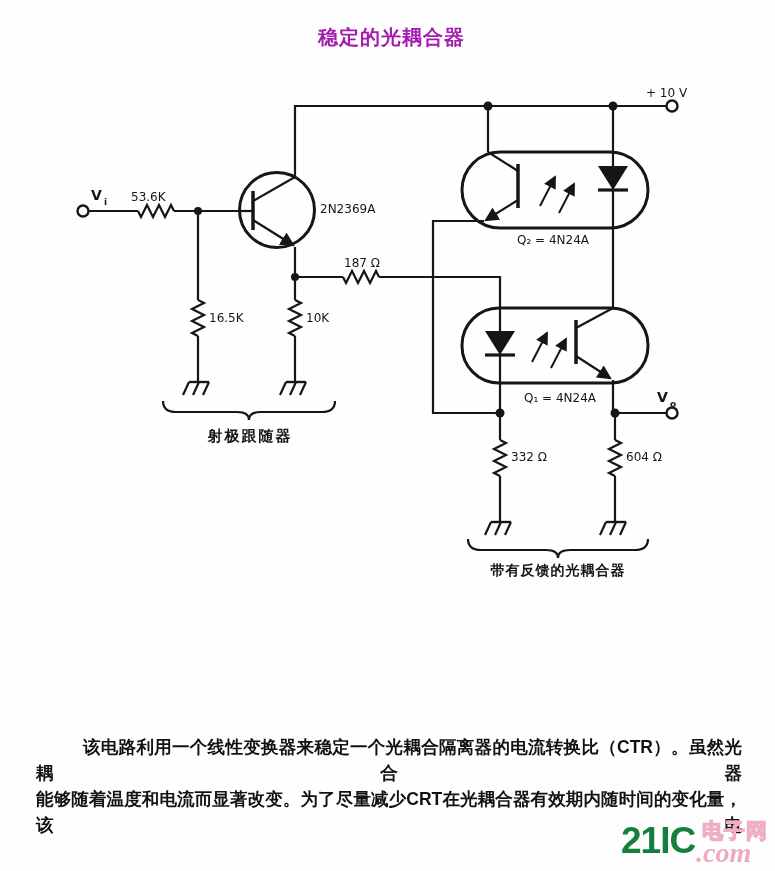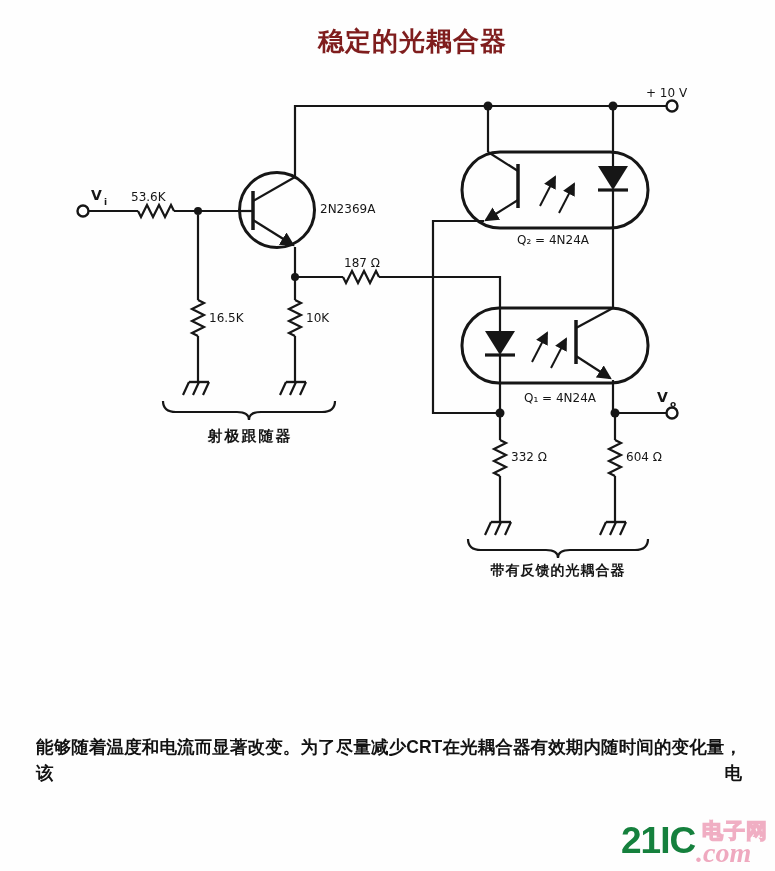--- a/index.html
+++ b/index.html
@@ -1,20 +1,20 @@
 <!DOCTYPE html>
 <html><head>
 <meta charset="utf-8">
 <style>
   html,body{margin:0;padding:0;background:#ffffff;}
   body{width:775px;height:871px;overflow:hidden;position:relative;
        font-family:"Liberation Sans","DejaVu Sans",sans-serif;color:#141414;}
   .page{position:absolute;inset:0;background:#fefefe;}
-  .title{position:absolute;left:318px;top:24px;font-size:26px;font-weight:bold;
-         letter-spacing:1px;color:#7f1d1d;}
+  .title{position:absolute;left:318px;top:24px;font-size:20px;font-weight:bold;
+         letter-spacing:1px;color:#a21caf;}
   svg.schematic{position:absolute;left:0;top:0;}
   svg.schematic text{fill:#161616;font-family:"DejaVu Sans","Liberation Sans",sans-serif;}
   .lbl{font-size:12px;}
   .lbl-b{font-size:14px;font-weight:bold;}
   .lbl-sub{font-size:9px;font-weight:bold;}
   .lbl-cn{font-size:15px;letter-spacing:2px;font-weight:600;}
   .lbl-cn2{font-size:14px;letter-spacing:1px;font-weight:600;}
   .desc{position:absolute;left:36px;top:734px;width:706px;font-size:17.5px;
         line-height:26px;font-weight:600;color:#121212;}
   .desc .just{text-align:justify;text-align-last:justify;}
@@ -152,20 +152,21 @@
     <text class="lbl" x="524" y="402">Q₁ = 4N24A</text>
     <text class="lbl-b" x="657" y="402">V</text>
     <text class="lbl-sub" x="670" y="407">o</text>
     <text class="lbl" x="511" y="461">332 Ω</text>
     <text class="lbl" x="626" y="461">604 Ω</text>
     <text class="lbl-cn" x="250" y="441" text-anchor="middle">射极跟随器</text>
     <text class="lbl-cn2" x="558" y="575" text-anchor="middle">带有反馈的光耦合器</text>
   </svg>
 
   <div class="desc">
+    <div class="just indent">该电路利用一个线性变换器来稳定一个光耦合隔离器的电流转换比（CTR）。虽然光耦合器</div>
     <div class="just">能够随着温度和电流而显著改变。为了尽量减少CRT在光耦合器有效期内随时间的变化量，该电</div>
 
   </div>
 
   <div class="wm-brand">21IC</div>
   <div class="wm-cn">电子网</div>
   <div class="wm-domain">.com</div>
 
 </div>
 

